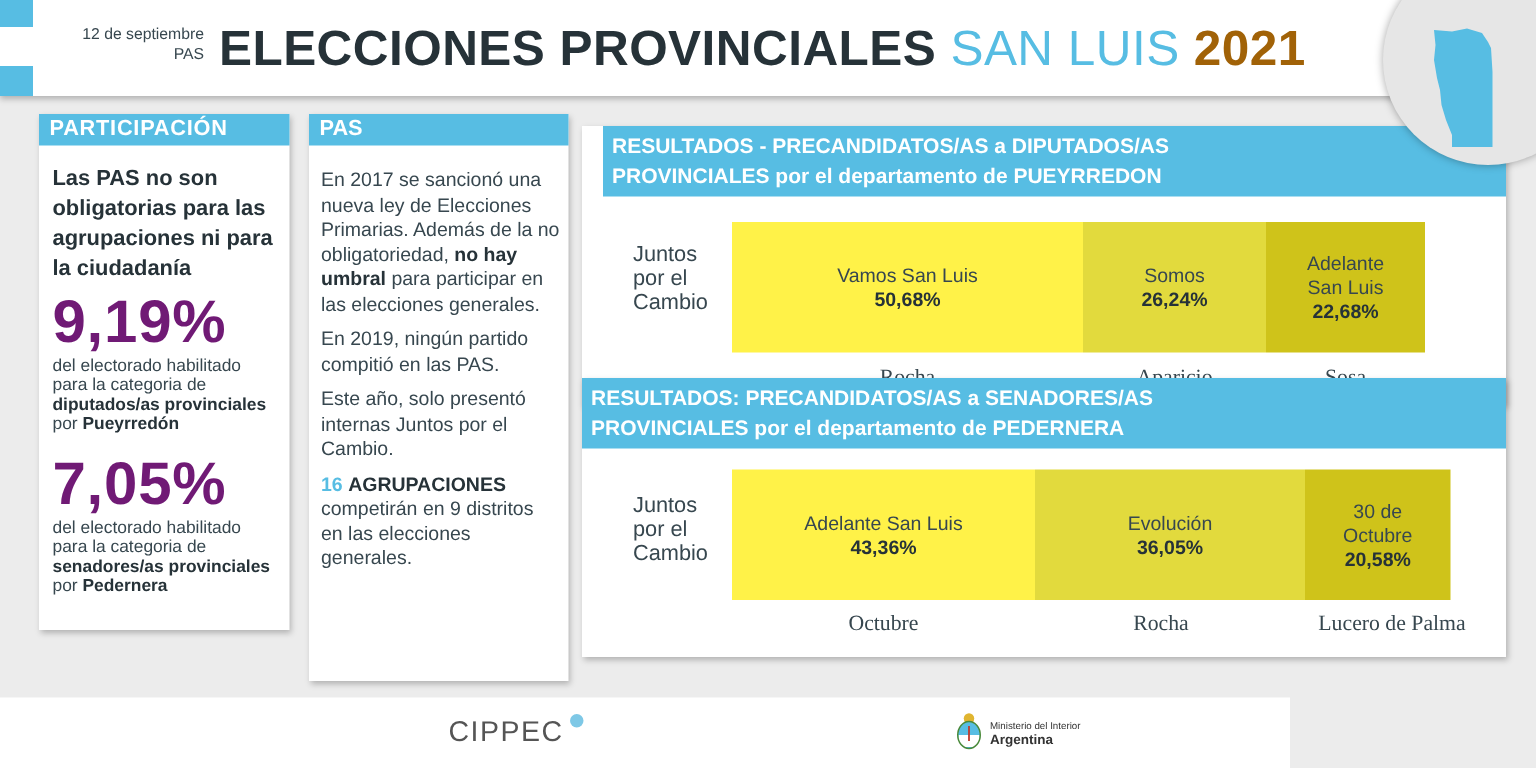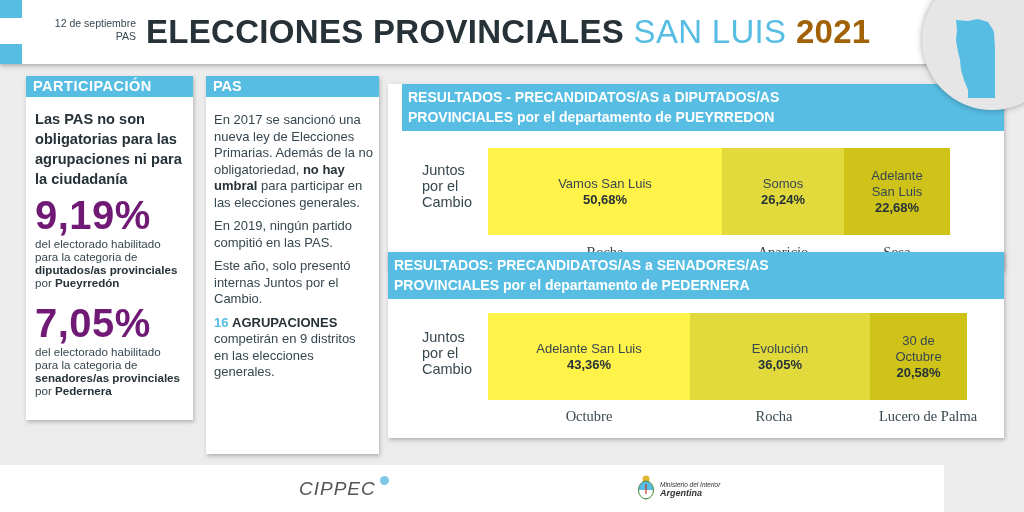--- a/index.html
+++ b/index.html
@@ -45,21 +45,21 @@
   .res .bars { position: absolute; left: 100px; height: 87px; display: flex; }
   .bar { height: 100%; display: flex; flex-direction: column; align-items: center; justify-content: center; text-align: center; font-size: 13px; line-height: 16px; color: #37474f; }
   .bar .pct { font-weight: 900; color: #263238; font-size: 13px; }
   .b1 { background: #fff248; }
   .b2 { background: #e2da3d; }
   .b3 { background: #cfc31a; }
   .res .cands { position: absolute; left: 100px; display: flex; font-family: Liberation Serif, serif; }
   .res .cands span { text-align: center; font-size: 14.5px; color: #37474f; }
 
   
-  .footer { position: absolute; left: 0; top: 465px; width: 944px; height: 47px; background: #ffffff; font-style: italic; }
+  .footer { position: absolute; left: 0; top: 465px; width: 860px; height: 47px; background: #ffffff; }
   .cippec { position: absolute; left: 299px; top: 13px; font-size: 19px; letter-spacing: 1px; color: #555; font-weight: 300; }
   .cippec-dot { position: absolute; left: 380px; top: 11px; width: 9px; height: 9px; border-radius: 50%; background: #7ec8e6; }
   .coat { position: absolute; left: 637px; top: 10px; }
   .ministerio { position: absolute; left: 660px; top: 15px; font-size: 6.5px; line-height: 9px; color: #333; }
   .ministerio .country { font-size: 9px; font-weight: 700; }
 </style>
 </head>
 <body>
 
 <div class="header">

